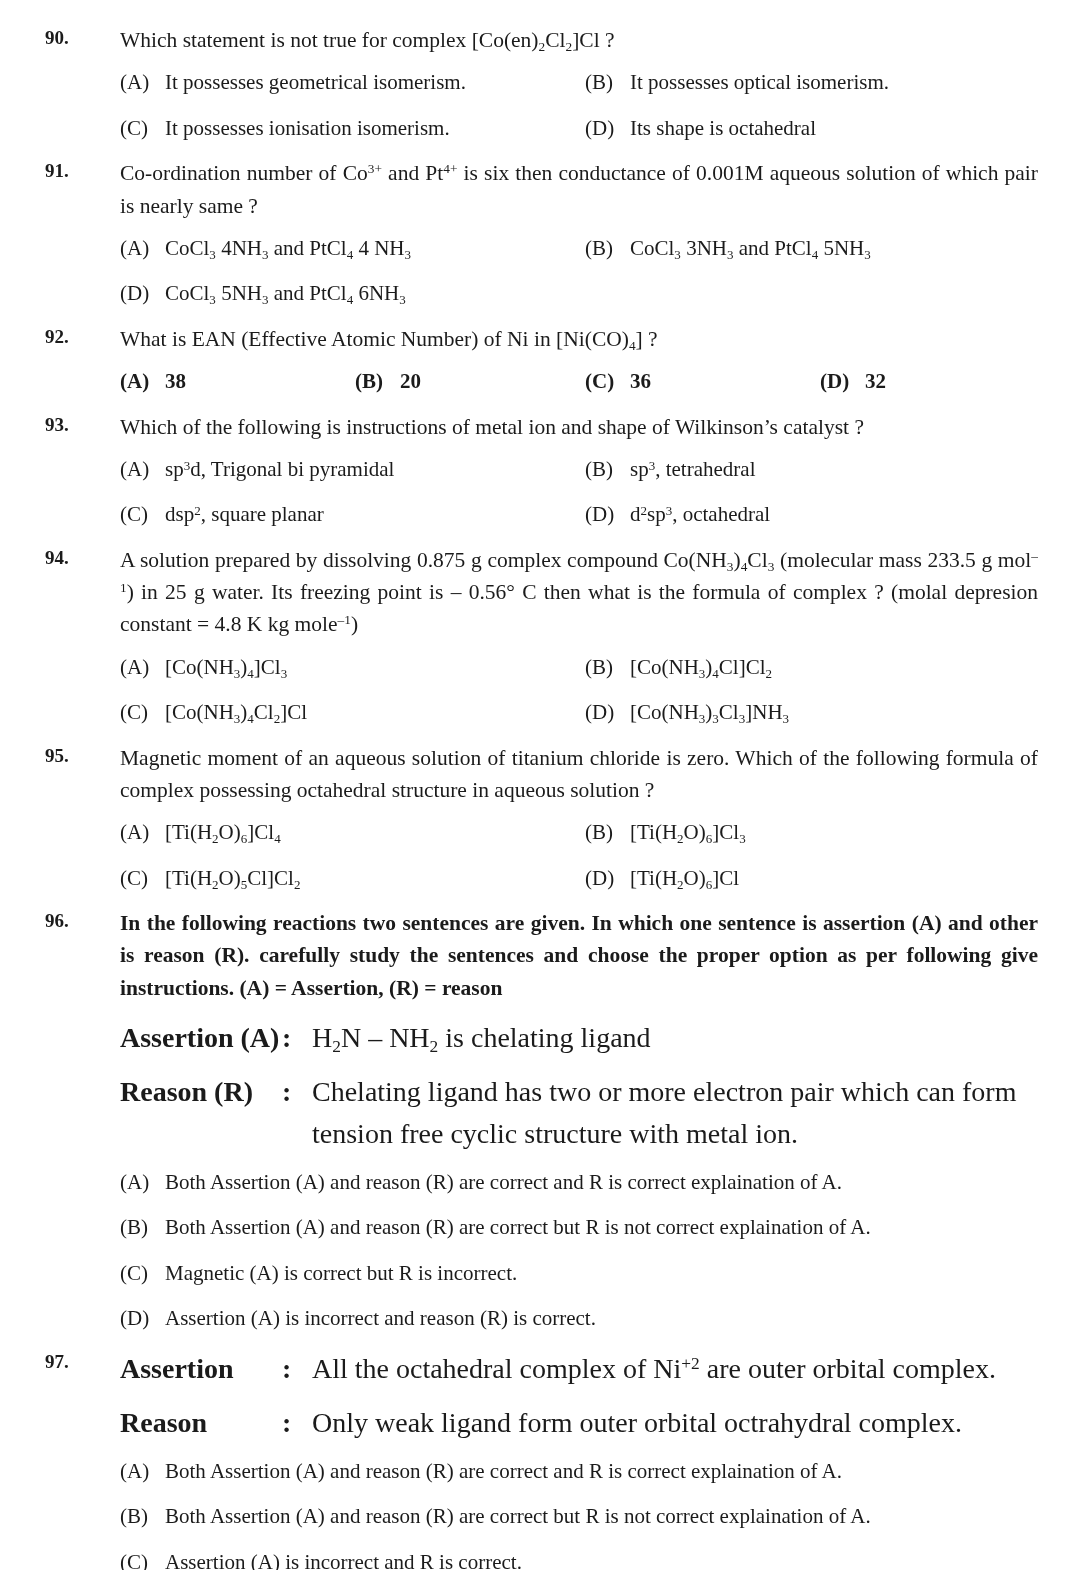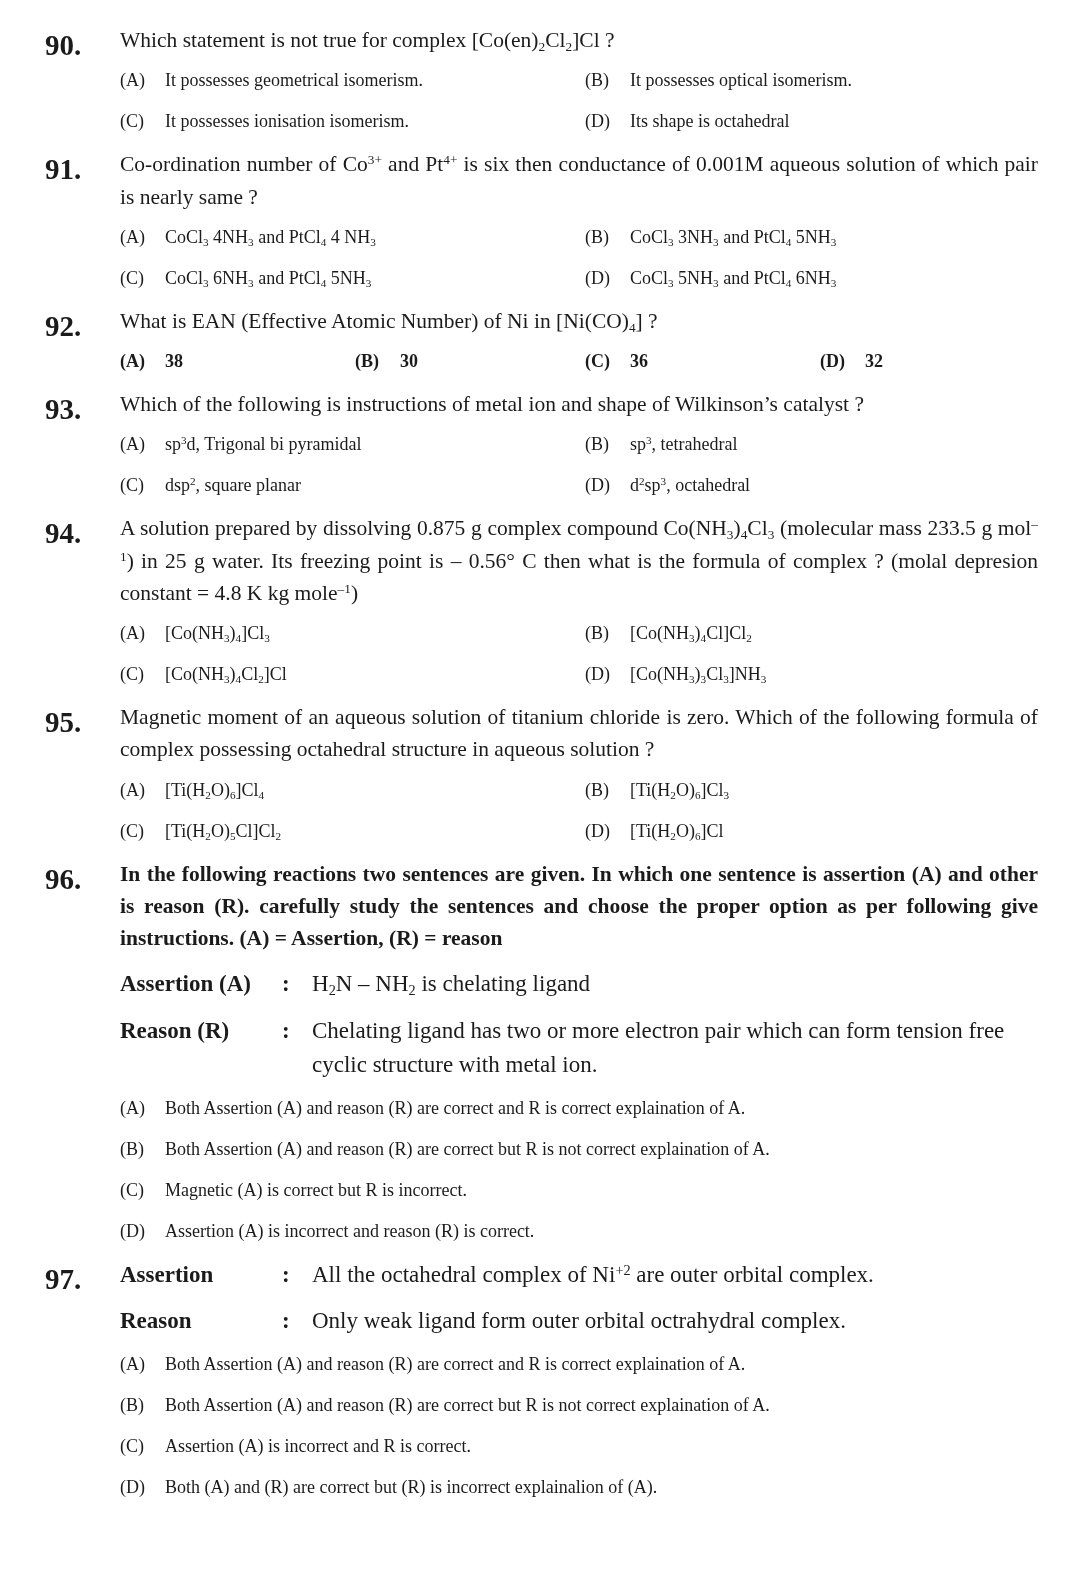--- a/index.html
+++ b/index.html
@@ -5,37 +5,37 @@
   html, body { margin: 0; padding: 0; background: #ffffff; }
   body {
     width: 1080px; min-height: 1570px;
     font-family: "Liberation Serif", serif;
     color: #1b1b1b;
   }
   .page { padding: 24px 42px 10px 45px; box-sizing: border-box; }
   .q { display: flex; margin-bottom: 13px; }
   .qnum {
     width: 75px; flex-shrink: 0;
-    font-weight: bold; font-size: 29px; line-height: 1.5;
+    font-weight: bold; font-size: 19px; line-height: 1.5;
   }
   .qbody { flex: 1; min-width: 0; }
   .qtext {
     margin: 0; font-size: 21.5px; line-height: 1.5;
     text-align: justify;
   }
   .qtext.bold { font-weight: bold; }
   .opts { margin-top: 11px; }
   .cols2 { display: grid; grid-template-columns: 465px 1fr; row-gap: 14px; }
   .cols4 { display: grid; grid-template-columns: 235px 230px 235px 1fr; font-weight: bold; }
   .cols1 .opt { margin-bottom: 14px; }
   .cols1 .opt:last-child { margin-bottom: 0; }
-  .opt { font-size: 18px; line-height: 1.5; }
+  .opt { font-size: 21px; line-height: 1.5; }
   .olabel { display: inline-block; min-width: 45px; }
   .stmts { margin-top: 13px; }
-  .stmt { display: flex; margin-bottom: 12px; font-size: 23px; line-height: 1.5; }
+  .stmt { display: flex; margin-bottom: 12px; font-size: 28px; line-height: 1.5; }
   .slabel { width: 162px; flex-shrink: 0; font-weight: bold; }
   .ssep { width: 16px; flex-shrink: 0; font-weight: bold; margin-right: 14px; }
   .stext { flex: 1; min-width: 0; }
   sub { font-size: 0.62em; vertical-align: -0.28em; line-height: 0; }
   sup { font-size: 0.62em; vertical-align: 0.5em; line-height: 0; }
 </style>
 </head>
 <body>
 
 <div class="page">
@@ -53,33 +53,32 @@
     </div>
   </div>
 
   <div class="q">
     <div class="qnum">91.</div>
     <div class="qbody">
       <p class="qtext">Co-ordination number of Co<sup>3+</sup> and Pt<sup>4+</sup> is six then conductance of 0.001M aqueous solution of which pair is nearly same ?</p>
       <div class="opts cols2">
         <div class="opt"><span class="olabel">(A)</span><span class="otext">CoCl<sub>3</sub> 4NH<sub>3</sub> and PtCl<sub>4</sub> 4 NH<sub>3</sub></span></div>
         <div class="opt"><span class="olabel">(B)</span><span class="otext">CoCl<sub>3</sub> 3NH<sub>3</sub> and PtCl<sub>4</sub> 5NH<sub>3</sub></span></div>
-        <div class="opt"><span class="olabel">(C)</span><span class="otext">CoCl<sub>3</sub> 6NH<sub>3</sub> and PtCl<sub>4</sub> 5NH<sub>3</sub></span></div>
         <div class="opt"><span class="olabel">(D)</span><span class="otext">CoCl<sub>3</sub> 5NH<sub>3</sub> and PtCl<sub>4</sub> 6NH<sub>3</sub></span></div>
       </div>
     </div>
   </div>
 
   <div class="q">
     <div class="qnum">92.</div>
     <div class="qbody">
       <p class="qtext">What is EAN (Effective Atomic Number) of Ni in [Ni(CO)<sub>4</sub>] ?</p>
       <div class="opts cols4">
         <div class="opt"><span class="olabel">(A)</span><span class="otext">38</span></div>
-        <div class="opt"><span class="olabel">(B)</span><span class="otext">30</span></div>
+        <div class="opt"><span class="olabel">(B)</span><span class="otext">20</span></div>
         <div class="opt"><span class="olabel">(C)</span><span class="otext">36</span></div>
         <div class="opt"><span class="olabel">(D)</span><span class="otext">32</span></div>
       </div>
     </div>
   </div>
 
   <div class="q">
     <div class="qnum">93.</div>
     <div class="qbody">
       <p class="qtext">Which of the following is instructions of metal ion and shape of Wilkinson’s catalyst ?</p>

